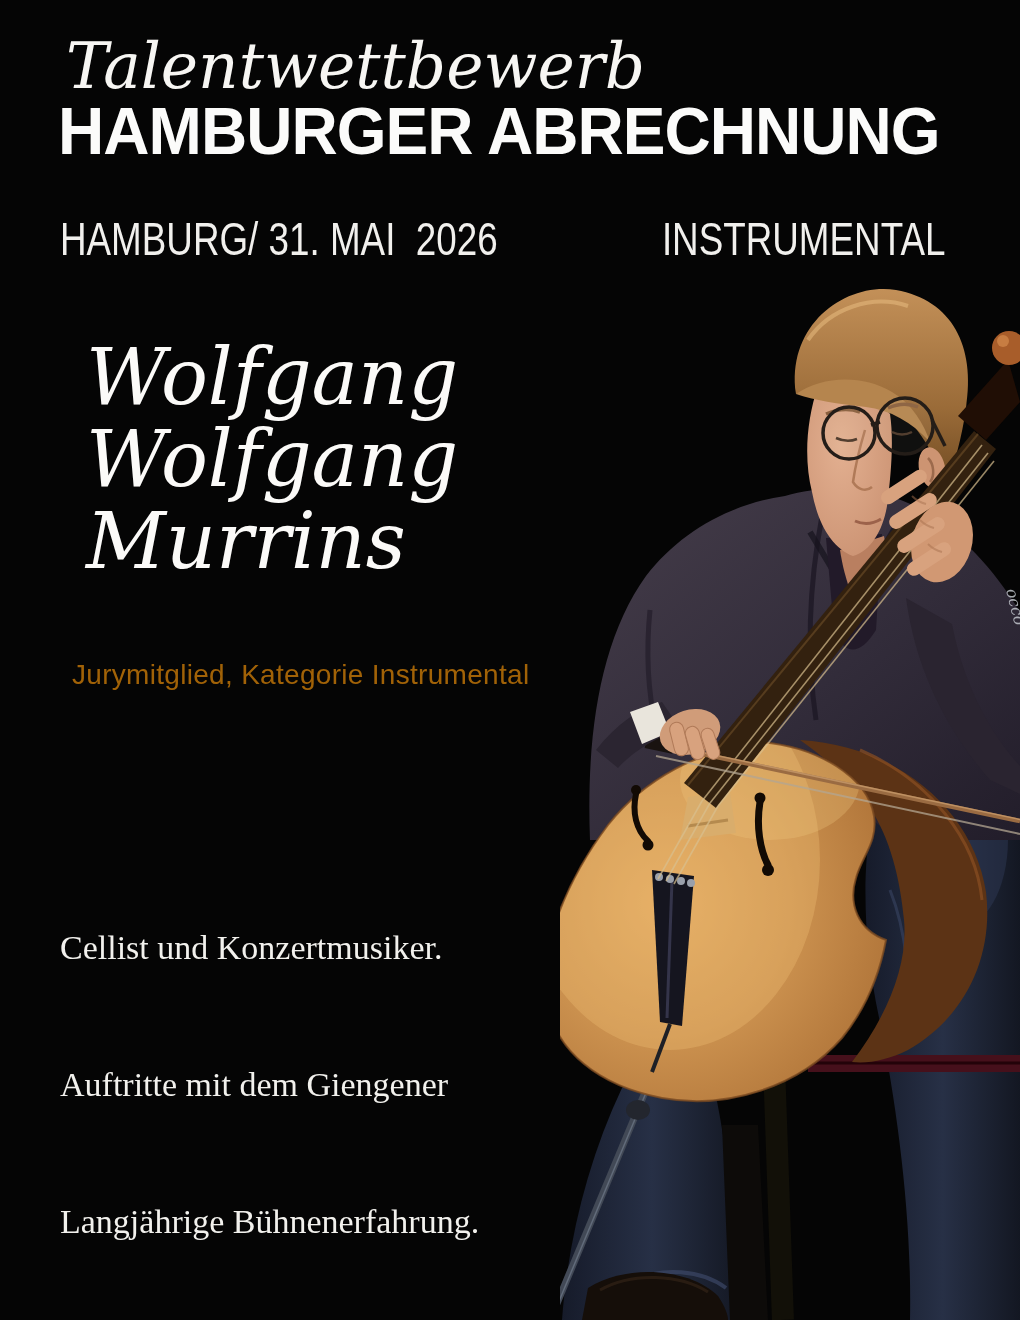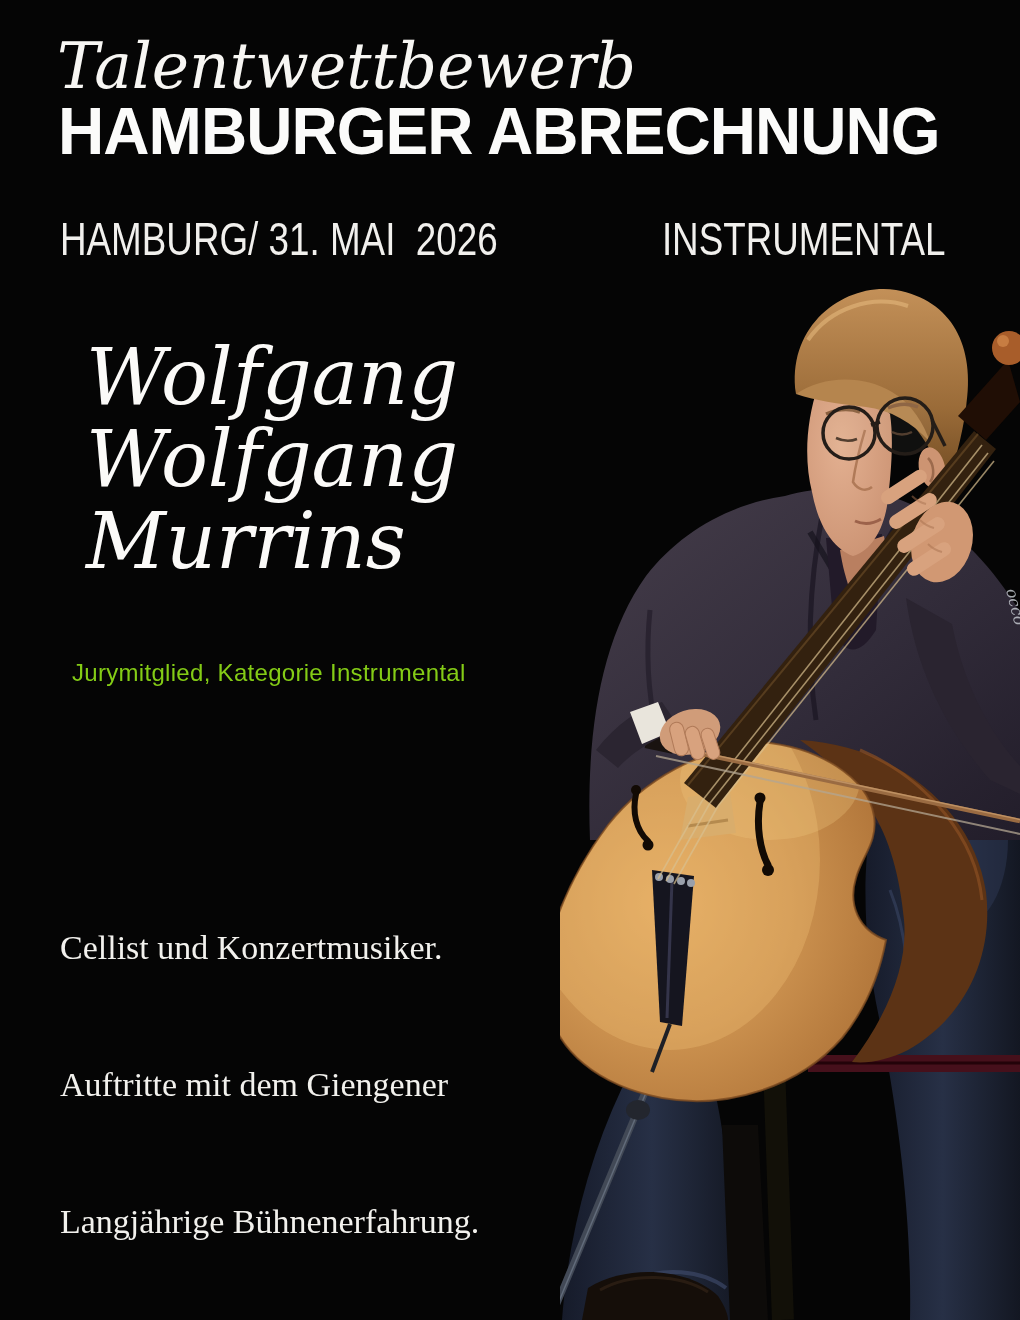--- a/index.html
+++ b/index.html
@@ -2,21 +2,21 @@
 <html><head>
 <meta charset="utf-8">
 <style>
   html,body{margin:0;padding:0;background:#050505;}
   .poster{
     position:relative;width:1020px;height:1320px;overflow:hidden;
     background:#050505;color:#f3f2ef;
     font-family:"Liberation Sans",sans-serif;
   }
   .headline-script{
-    position:absolute;left:57px;top:34px;
+    position:absolute;left:66px;top:34px;
     font-family:"DejaVu Serif",serif;font-style:italic;
     font-size:63px;line-height:1.05;color:#f7f6f3;white-space:nowrap;text-align:center;
   }
   .headline-main{
     position:absolute;left:58px;top:98px;
     font-weight:700;font-size:66px;line-height:1;letter-spacing:-1px;
     color:#fbfbfa;white-space:nowrap;
     transform:scaleX(.97);transform-origin:0 50%;
   }
   .event-date{
@@ -29,21 +29,21 @@
     font-size:46px;font-weight:400;color:#f1f0ed;white-space:pre;
     transform:scaleX(.8);transform-origin:100% 50%;
   }
   .person-name{
     position:absolute;left:58px;top:336px;z-index:3;
     font-family:"DejaVu Serif",serif;font-style:italic;
     font-size:78px;line-height:82px;color:#fbfaf8;white-space:nowrap;margin-left:28px;
   }
   .person-role{
     position:absolute;left:72px;top:659px;z-index:3;
-    font-size:24px;letter-spacing:.3px;color:#84cc16;white-space:nowrap;
+    font-size:28px;letter-spacing:.3px;color:#a16207;white-space:nowrap;
   }
   .bio{
     position:absolute;left:60px;top:834px;z-index:3;
     font-family:"Liberation Serif",serif;
     font-size:34px;line-height:45.6px;color:#f2f1ed;
     white-space:pre-wrap;
   }
   .photo{position:absolute;left:560px;top:280px;z-index:1;}
 </style>
 </head>

